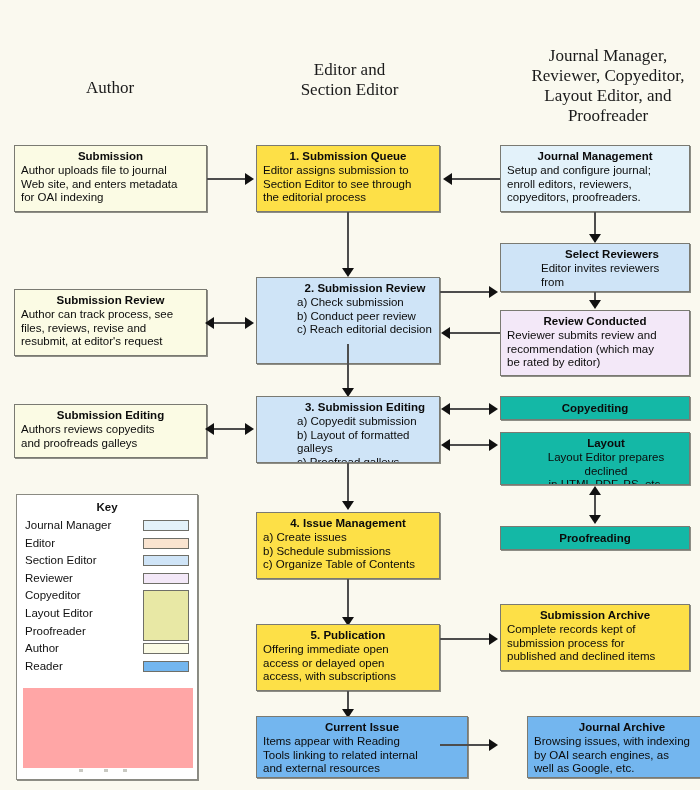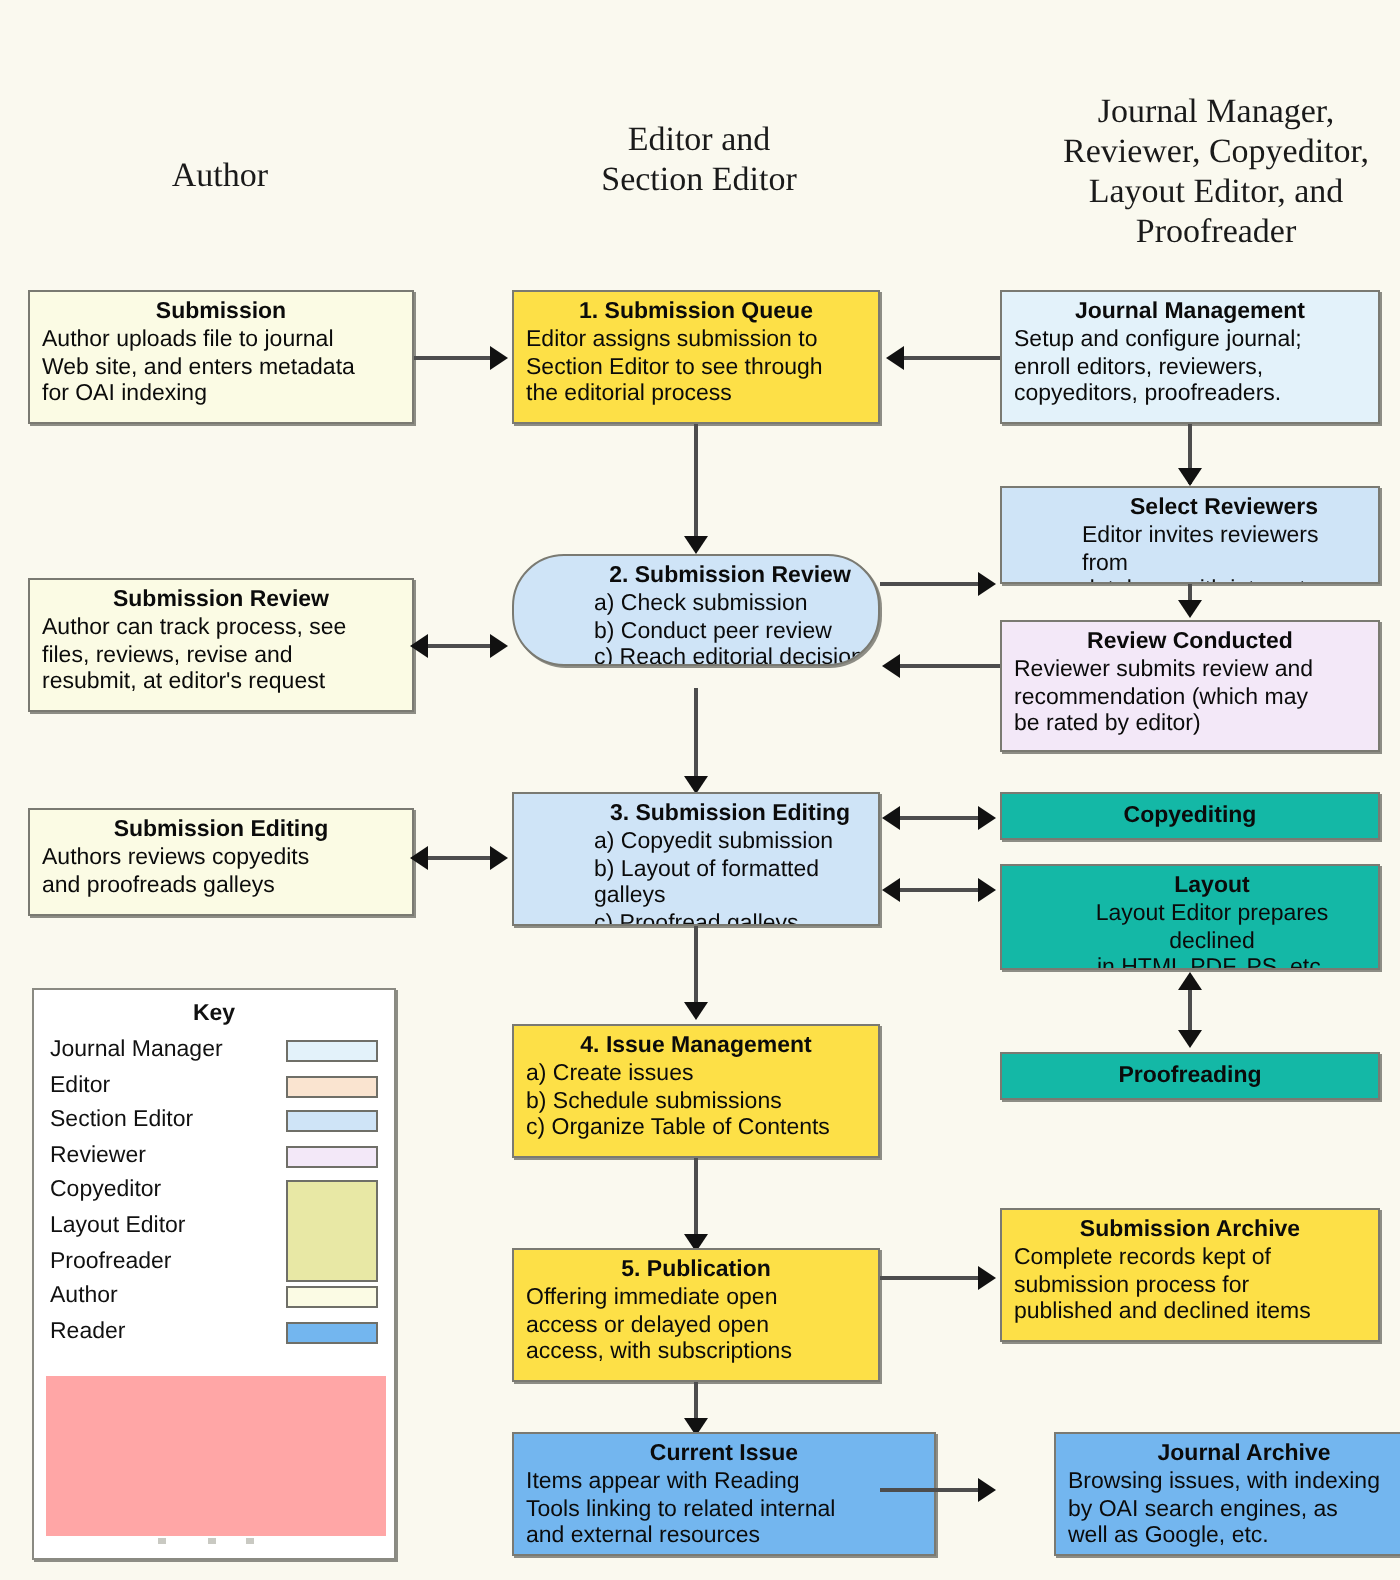--- a/index.html
+++ b/index.html
@@ -200,21 +200,21 @@
 be rated by editor)</span>
   </div>
 
   <div class="node fill-author" style="left:14px; top:289px; width:193px; height:67px;">
     <span class="ttl">Submission Review</span>
     <span class="body">Author can track process, see
 files, reviews, revise and
 resubmit, at editor's request</span>
   </div>
 
-  <div class="node fill-section" style="left:256px; top:277px; width:184px; height:56px;border-radius:26px;">
+  <div class="node fill-section" style="left:256px; top:277px; width:184px; height:87px;">
     <span class="ttl">2. Submission Review</span>
     <span class="body">a) Check submission
 b) Conduct peer review
 c) Reach editorial decision</span>
   </div>
 
   <div class="ln h" style="left:214px; top:322px; width:34px;"></div>
   <div class="arw left" style="left:205px; top:317px;"></div>
   <div class="arw right" style="left:245px; top:317px;"></div>
 

